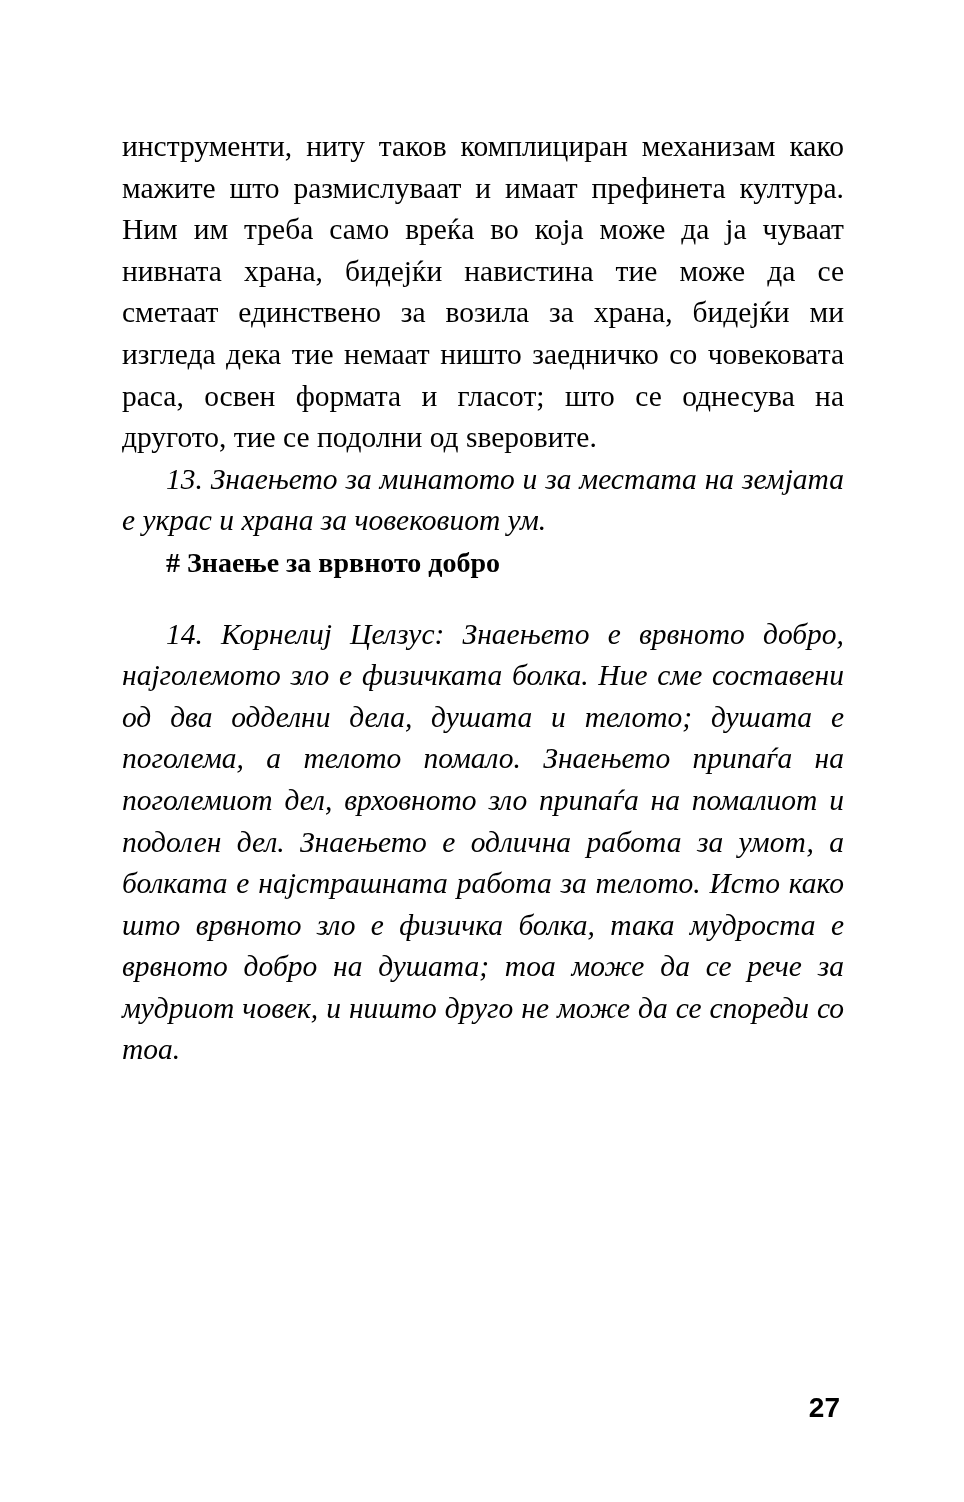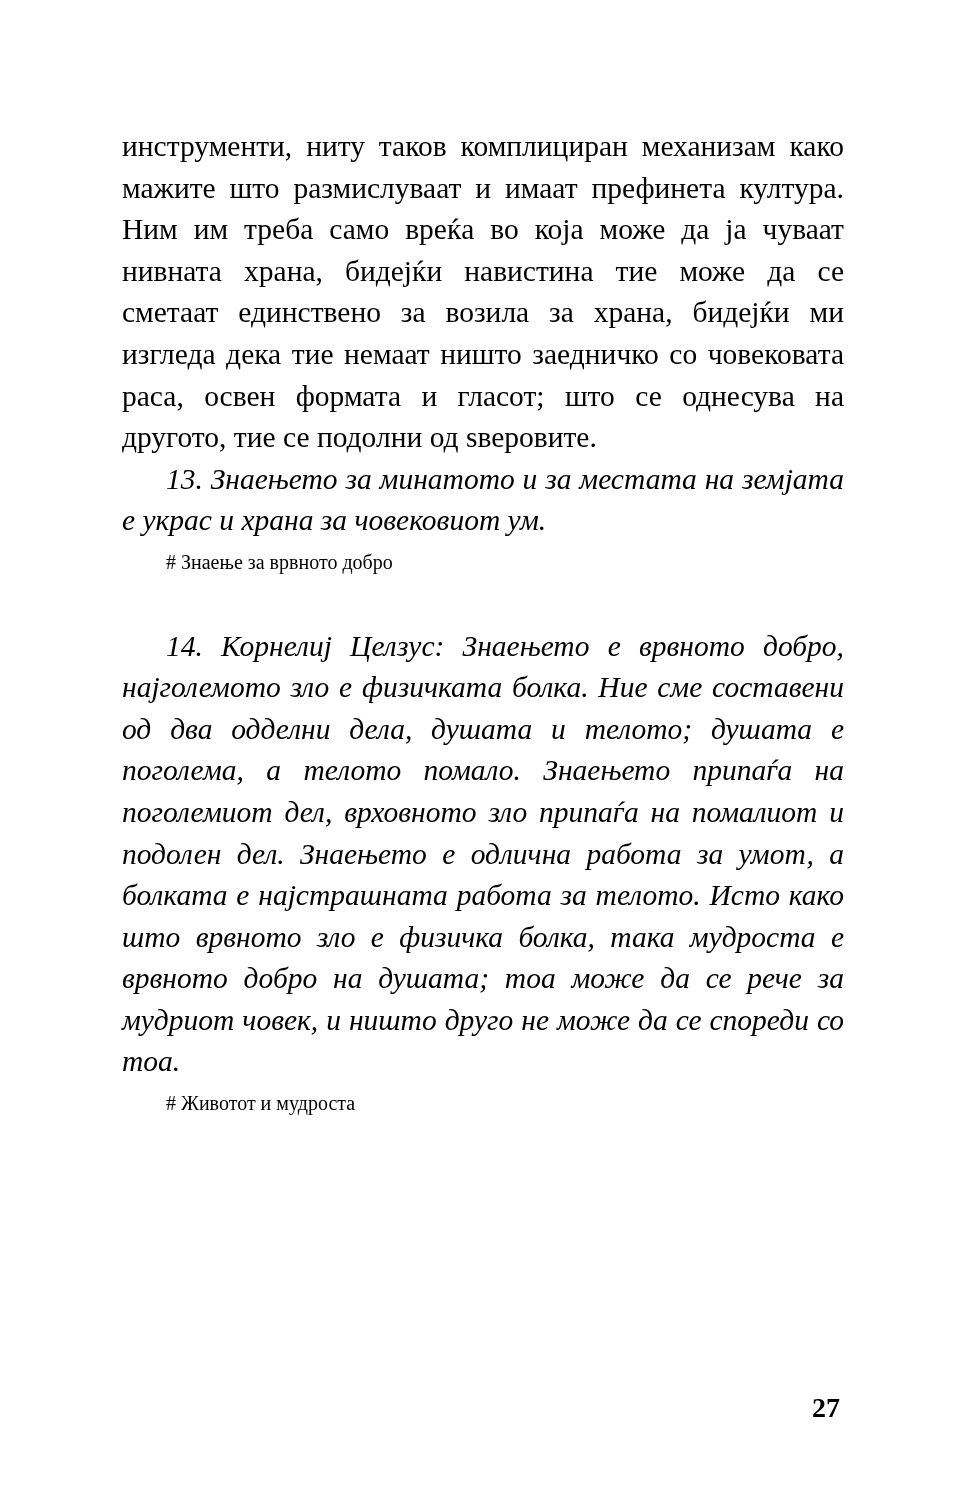--- a/index.html
+++ b/index.html
@@ -35,53 +35,52 @@
     margin: 0;
   }
   .para + .para {
     margin-top: 0;
   }
   .indent {
     text-indent: 44px;
     font-style: italic;
   }
   .gap-med {
-    margin-top: 42px;
+    margin-top: 30px;
   }
   .gap-large {
     margin-top: 36px;
   }
   .heading {
-    font-size: 20px;
+    font-size: 28px;
     line-height: 41.6px;
     margin: 0;
     text-indent: 44px;
-    font-weight: normal;
+    font-weight: bold;
     text-align: left;
   }
   .page-number {
     position: absolute;
     right: 124px;
     bottom: 78px;
     font-size: 28px;
     font-weight: bold;
-    font-family: Liberation Serif, serif;
+    font-family: Liberation Sans, sans-serif;
   }
 </style>
 </head>
 <body>
 
 <div class="page">
 
   <p class="body-text para">инструменти, ниту таков комплициран механизам како мажите што размислуваат и имаат префинета култура. Ним им треба само вреќа во која може да ја чуваат нивната храна, бидејќи навистина тие може да се сметаат единствено за возила за храна, бидејќи ми изгледа дека тие немаат ништо заедничко со човековата раса, освен формата и гласот; што се однесува на другото, тие се подолни од ѕверовите.</p>
 
   <p class="body-text para indent gap-large">13. Знаењето за минатото и за местата на земјата е украс и храна за човековиот ум.</p>
 
   <p class="heading gap-large"># Знаење за врвното добро</p>
 
   <p class="body-text para indent gap-med">14. Корнелиј Целзус: Знаењето е врвното добро, најголемото зло е физичката болка. Ние сме составени од два одделни дела, душата и телото; душата е поголема, а телото помало. Знаењето припаѓа на поголемиот дел, врховното зло припаѓа на помалиот и подолен дел. Знаењето е одлична работа за умот, а болката е најстрашната работа за телото. Исто како што врвното зло е физичка болка, така мудроста е врвното добро на душата; тоа може да се рече за мудриот човек, и ништо друго не може да се спореди со тоа.</p>
 
-  <p class="heading gap-large"># Животот и мудроста</p>
 
 
 </div>
 
 <div class="page-number">27</div>
 
 </body></html>

